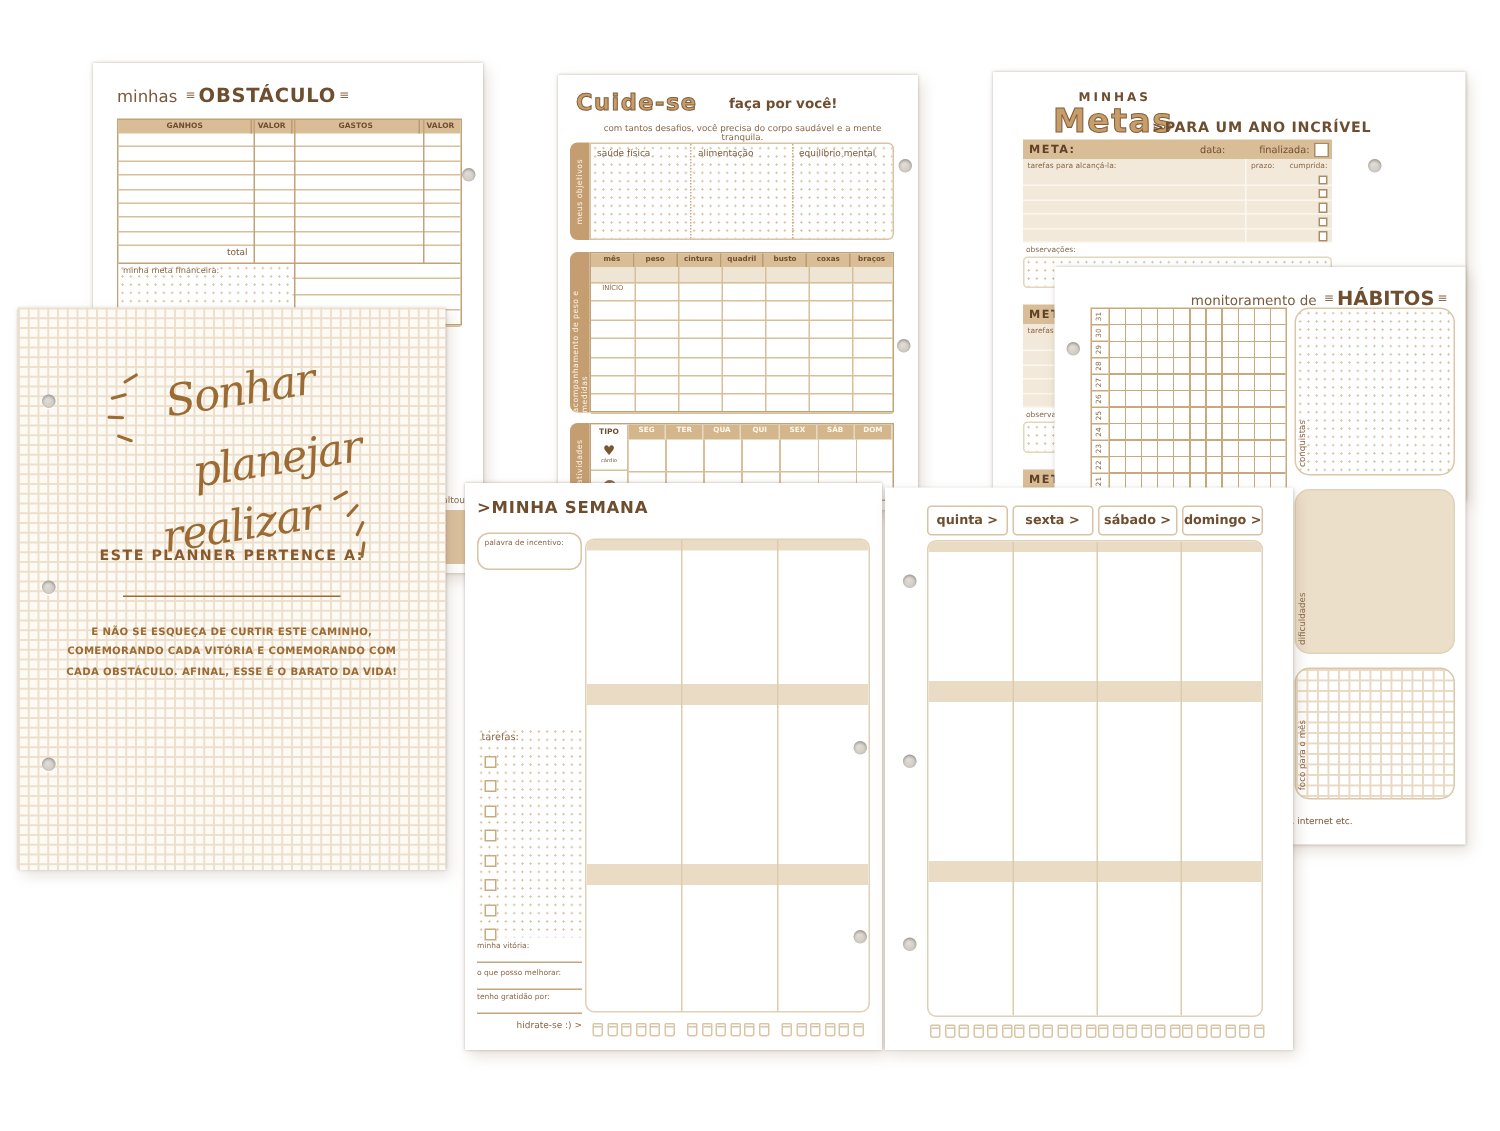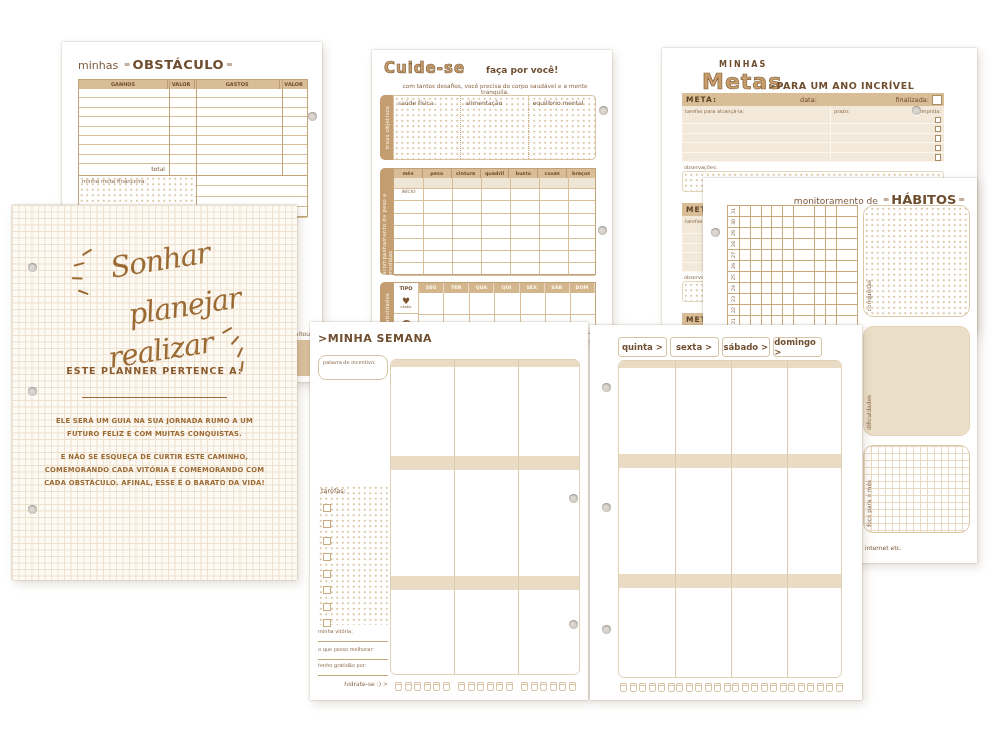--- a/index.html
+++ b/index.html
@@ -62,21 +62,21 @@
 .cardio{font-size:3.5px;color:#7d5430}
 .dumb{width:9px;height:9px;border-radius:50%;background:#8a6440;position:relative}
 .dumb::after{content:"";position:absolute;left:2px;top:3.8px;width:5px;height:1.6px;background:#fdf6ea;transform:rotate(-40deg)}
 .tp-rows{position:absolute;left:25px;top:10px;width:178px;height:42px;background-image:repeating-linear-gradient(to right,transparent 0 24.4px,#d8bf99 24.4px 25.4px)}
 .tp-hline{position:absolute;left:25px;top:31px;width:178px;height:1px;background:#d8bf99}
 
 #met{left:662px;top:48px;width:315px;height:285px}
 .met-pre{left:57px;top:12px;font-size:8px;letter-spacing:2px;font-weight:bold;color:#6f4e2f}
 .met-bub{left:40px;top:21px;font-size:22px}
 .met-suf{left:106px;top:32px;font-size:9.5px;font-weight:bold;color:#6f4e2f;letter-spacing:.5px}
-.meta-block{position:absolute;left:20px;width:262px;height:100px}
+.meta-block{position:absolute;left:20px;width:206px;height:100px}
 .mb-head{position:relative;height:13px;background:#d9bd97}
 .mb-meta{position:absolute;left:4px;top:2px;font-size:7.5px;font-weight:bold;color:#5f4226;letter-spacing:1px}
 .mb-data{position:absolute;left:118px;top:3px;font-size:6.5px;color:#6f4e2f}
 .mb-fin{position:absolute;right:15px;top:3px;font-size:6.5px;color:#6f4e2f}
 .mb-cb{position:absolute;right:2px;top:1.5px;width:10px;height:10px}
 .mb-body{position:relative;height:56px;background:#f2e9da}
 .mb-tar{position:absolute;left:3px;top:2px;font-size:5px;color:#8a6747}
 .mb-prazo{position:absolute;left:152px;top:2px;font-size:5px;color:#8a6747}
 .mb-cum{position:absolute;right:3px;top:2px;font-size:5px;color:#8a6747}
 .mb-rows{position:absolute;left:0;top:9px;right:0}
@@ -125,21 +125,21 @@
 .palavra{left:8px;top:33px;width:70px;height:25px;border:1px solid #d8c3a4;border-radius:8px;font-size:5px;padding:3px 4px;color:#8a6747}
 .metasbox{left:8px;top:62px;width:70px;height:97px;text-align:center;font-size:6.5px;color:#8a6747;padding-top:2px}
 .tarefas{left:8px;top:163px;width:70px;height:140px;font-size:6.5px;color:#8a6747;padding:2px 0 0 3px}
 .tchk{display:block;width:8px;height:8px;border:1px solid #c9ab80;background:#fff;margin:8.5px 0 0 2px}
 .sline{position:absolute;left:8px;width:70px;font-size:5px;color:#8a6747;border-bottom:1px solid #c3a67c;padding-bottom:7px}
 #sl1{top:306px}#sl2{top:324px}#sl3{top:340px}
 .hidrate{left:8px;top:358px;width:70px;text-align:right;font-size:6px;color:#8a6747}
 #wk1 .day-head{left:80px;top:14px;width:190px}
 #wk1 .day-area{left:80px;top:37px;width:190px;height:316px}
 #wk2{left:590px;top:325px;width:272px;height:375px}
-#wk2 .day-head{left:28px;top:12px;width:204px}
+#wk2 .day-head{left:28px;top:12px;width:224px}
 #wk2 .day-area{left:28px;top:35px;width:224px;height:318px}
 </style>
 </head>
 <body>
 
 <div id="canvas">
 
   <div id="fin" class="sheet">
     <div class="abs fin-title">
       <span>minhas</span>
@@ -483,21 +483,20 @@
     </div>
     <div>
       <span class="bar" style="left:214px;top:120px;transform:rotate(60deg)"></span>
       <span class="bar" style="left:222px;top:130px;transform:rotate(42deg)"></span>
       <span class="bar" style="left:227px;top:142px;transform:rotate(25deg)"></span>
       <span class="bar" style="left:229px;top:156px;transform:rotate(8deg)"></span>
     </div>
     <div class="abs belongs">ESTE PLANNER PERTENCE A:</div>
     <div class="abs name-line"></div>
     <div class="abs cov-paras">
-        <p class="cov-p">ELE SERÁ UM GUIA NA SUA JORNADA RUMO A UM FUTURO FELIZ E COM MUITAS CONQUISTAS.</p>
         <p class="cov-p">E NÃO SE ESQUEÇA DE CURTIR ESTE CAMINHO, COMEMORANDO CADA VITÓRIA E COMEMORANDO COM CADA OBSTÁCULO. AFINAL, ESSE É O BARATO DA VIDA!</p>
       </div>
     <div class="hole" style="left:16px;top:58px"></div>
     <div class="hole" style="left:16px;top:182px"></div>
     <div class="hole" style="left:16px;top:300px"></div>
   </div>
 
   <div id="wk1" class="sheet">
     <div class="abs w1-title">&gt;MINHA SEMANA</div>
     <div class="abs palavra">

